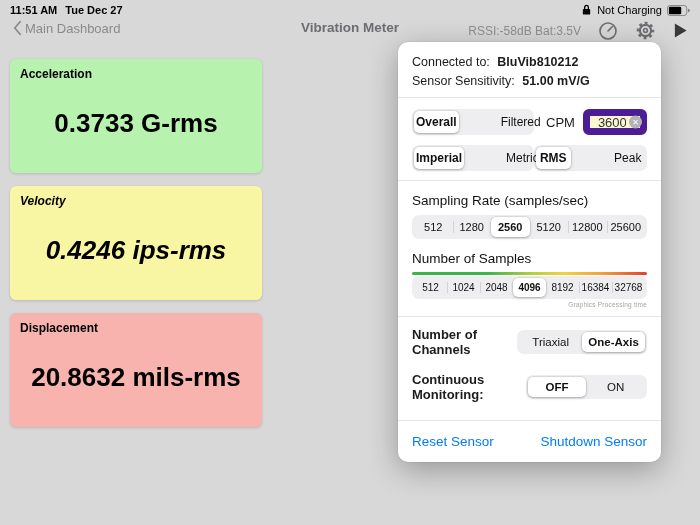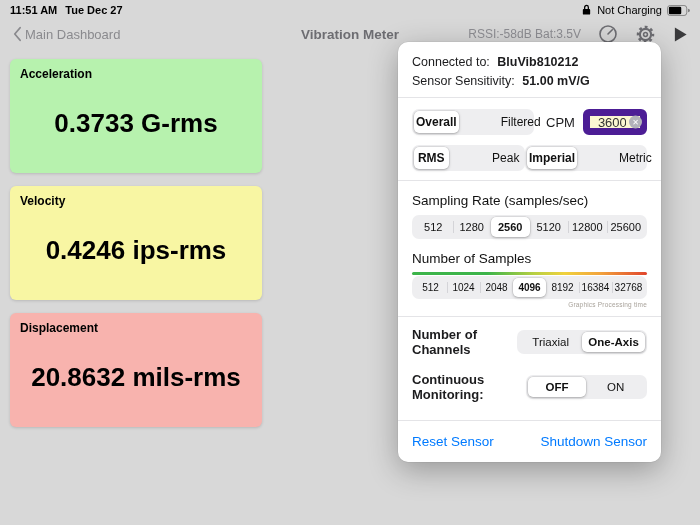--- a/index.html
+++ b/index.html
@@ -17,42 +17,42 @@
     position:absolute; top:0; left:0; right:0; height:20px;
     display:flex; justify-content:space-between; align-items:center;
     padding:0 10px; font-size:11px; font-weight:600; color:#000;
   }
   .statusbar .left { display:flex; gap:8px; align-items:flex-end; }
   .statusbar .right { display:flex; gap:5px; align-items:center; font-weight:400; }
 
   
   .navbar {
     position:absolute; top:20px; left:0; right:0; height:28px;
-    display:flex; align-items:center; padding:0 12px;
+    display:flex; align-items:flex-start; padding:0 12px;
   }
   .back-btn { display:flex; align-items:center; gap:3px; color:#8a8a8e; font-size:13px; cursor:pointer; }
   .nav-title {
     position:absolute; left:50%; transform:translateX(-50%);
     color:#6d6d72; font-size:13.5px; font-weight:700;
   }
   .nav-right { margin-left:auto; display:flex; align-items:center; gap:17px; }
   .telemetry { color:#8e8e93; font-size:12px; }
   .icon-btn { display:flex; align-items:center; cursor:pointer; }
 
   
   .card {
     position:absolute; left:10px; width:252px; height:114px;
     border-radius:6px; box-shadow:0 1px 3px rgba(0,0,0,0.15);
     display:flex; flex-direction:column; padding:8px 10px;
   }
   .card-title { font-size:12px; font-weight:700; color:#000; }
   .card-value-wrap { flex:1; display:flex; align-items:center; justify-content:center; }
   .card-value { font-size:26px; font-weight:600; color:#000000; }
   #card-accel { top:59px; }
-  #card-vel   { top:186px; }
+  #card-vel   { top:186px;font-style:italic; }
   #card-disp  { top:313px; }
 
   
   .popover {
     position:absolute; left:398px; top:42px; width:263px; height:420px;
     background:#fff; border-radius:10px;
     box-shadow:0 8px 30px rgba(0,0,0,0.30), 0 0 0 0.5px rgba(0,0,0,0.08);
     padding:13px 14px; font-size:13px;
   }
   .info-line { font-size:12.5px; color:#1c1c1e; }
@@ -217,26 +217,26 @@
     </div>
     <span class="cpm-label">CPM</span>
     <div class="cpm-wrap">
       <input class="cpm-input" value="3600" style="">
       <div class="clear-btn">✕</div>
     </div>
   </div>
 
   <div class="ctrl-row2">
     <div class="seg seg-small">
+      <div class="seg-item selected">Imperial</div>
+      <div class="seg-item">Metric</div>
+    </div>
+    <div class="seg seg-small">
       <div class="seg-item selected">RMS</div>
       <div class="seg-item">Peak</div>
-    </div>
-    <div class="seg seg-small">
-      <div class="seg-item selected">Imperial</div>
-      <div class="seg-item">Metric</div>
     </div>
   </div>
 
   <hr class="sep">
 
   <div class="section-label">Sampling Rate (samples/sec)</div>
   <div class="seg seg-wide">
     <div class="seg-item">512</div>
     <div class="seg-item">1280</div>
     <div class="seg-item selected">2560</div>

